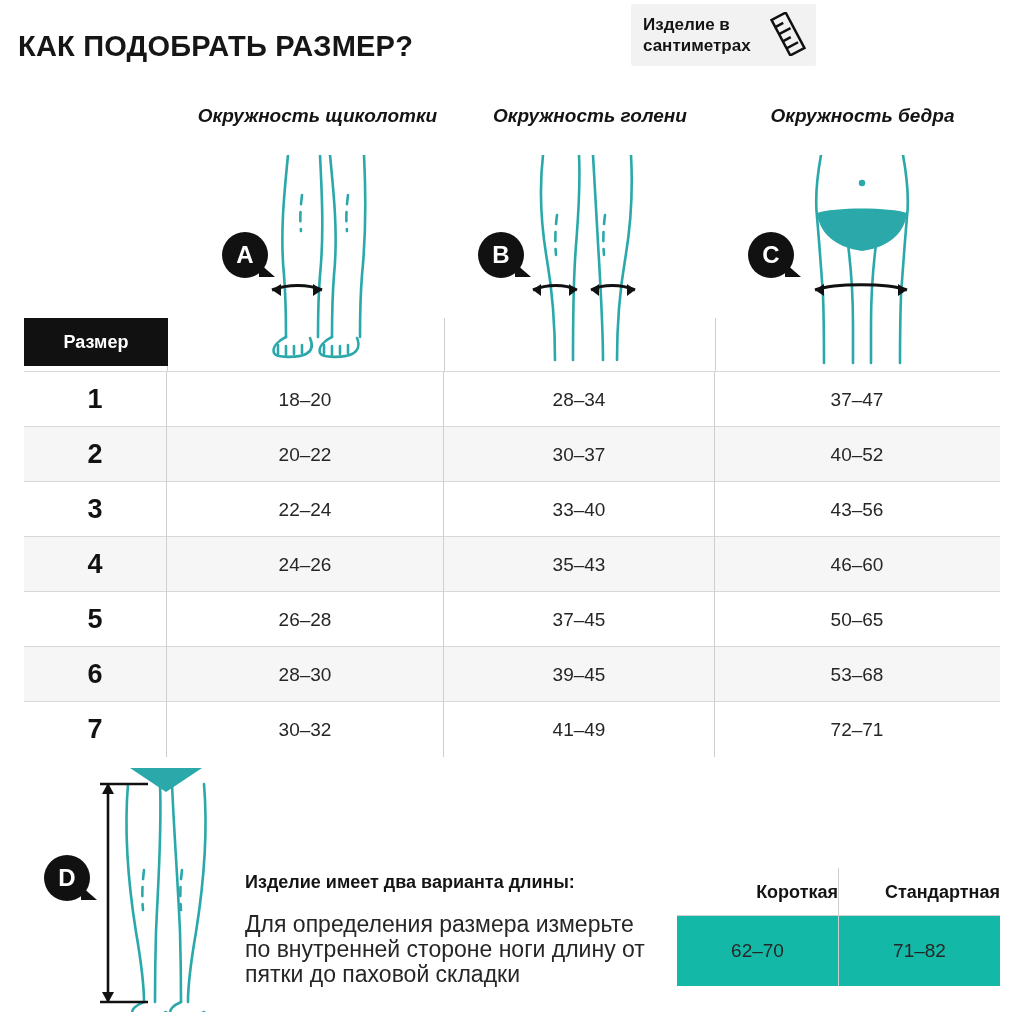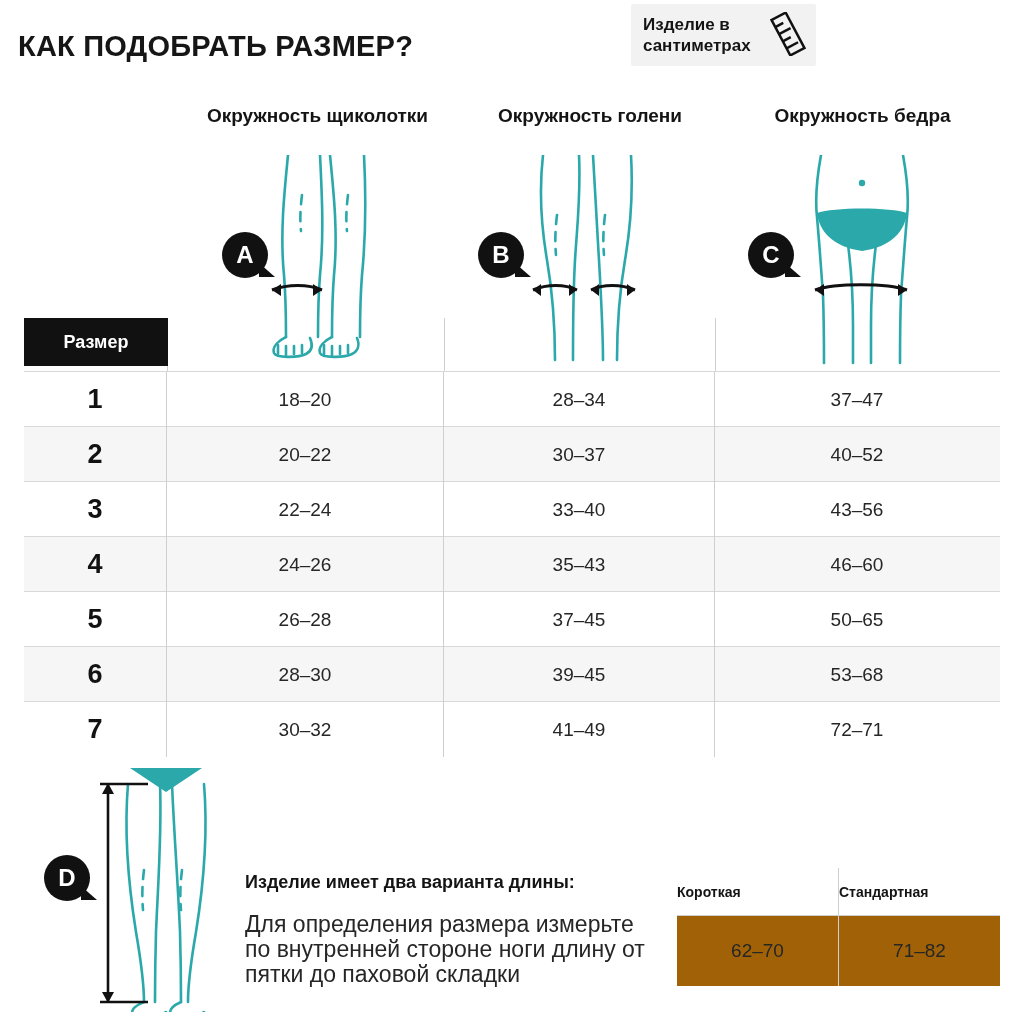--- a/index.html
+++ b/index.html
@@ -59,20 +59,21 @@
   }
 
   
   .col-head {
     position: absolute;
     text-align: center;
     font-size: 19px;
     font-weight: bold;
     line-height: 25px;
     color: #141414;
+    font-style: italic;
   }
   .col-head.c1 { left: 180px; top: 103px; width: 275px; }
   .col-head.c2 { left: 455px; top: 103px; width: 270px; }
   .col-head.c3 { left: 725px; top: 103px; width: 275px; }
 
   
   .illus {
     position: absolute;
     top: 155px;
     height: 210px;
@@ -202,32 +203,32 @@
     width: 323px;
   }
   .len-head {
     display: flex;
     height: 48px;
     align-items: center;
     border-bottom: 1px solid #cfcfcf;
   }
   .len-head div {
     flex: 1;
-    text-align: left;
-    font-size: 14px;
+    text-align: right;
+    font-size: 18px;
     font-weight: bold;
     color: #141414;
     line-height: 48px;
   }
   .len-head .left-col { border-right: 1px solid #cfcfcf; }
   .len-body {
     display: flex;
     height: 70px;
     align-items: center;
-    background: #a16207;
+    background: #14b8a6;
   }
   .len-body div {
     flex: 1;
     text-align: center;
     font-size: 19px;
     color: #262626;
     line-height: 70px;
     height: 70px;
   }
   .len-body .left-col { border-right: 1px solid #cfcfcf; }

